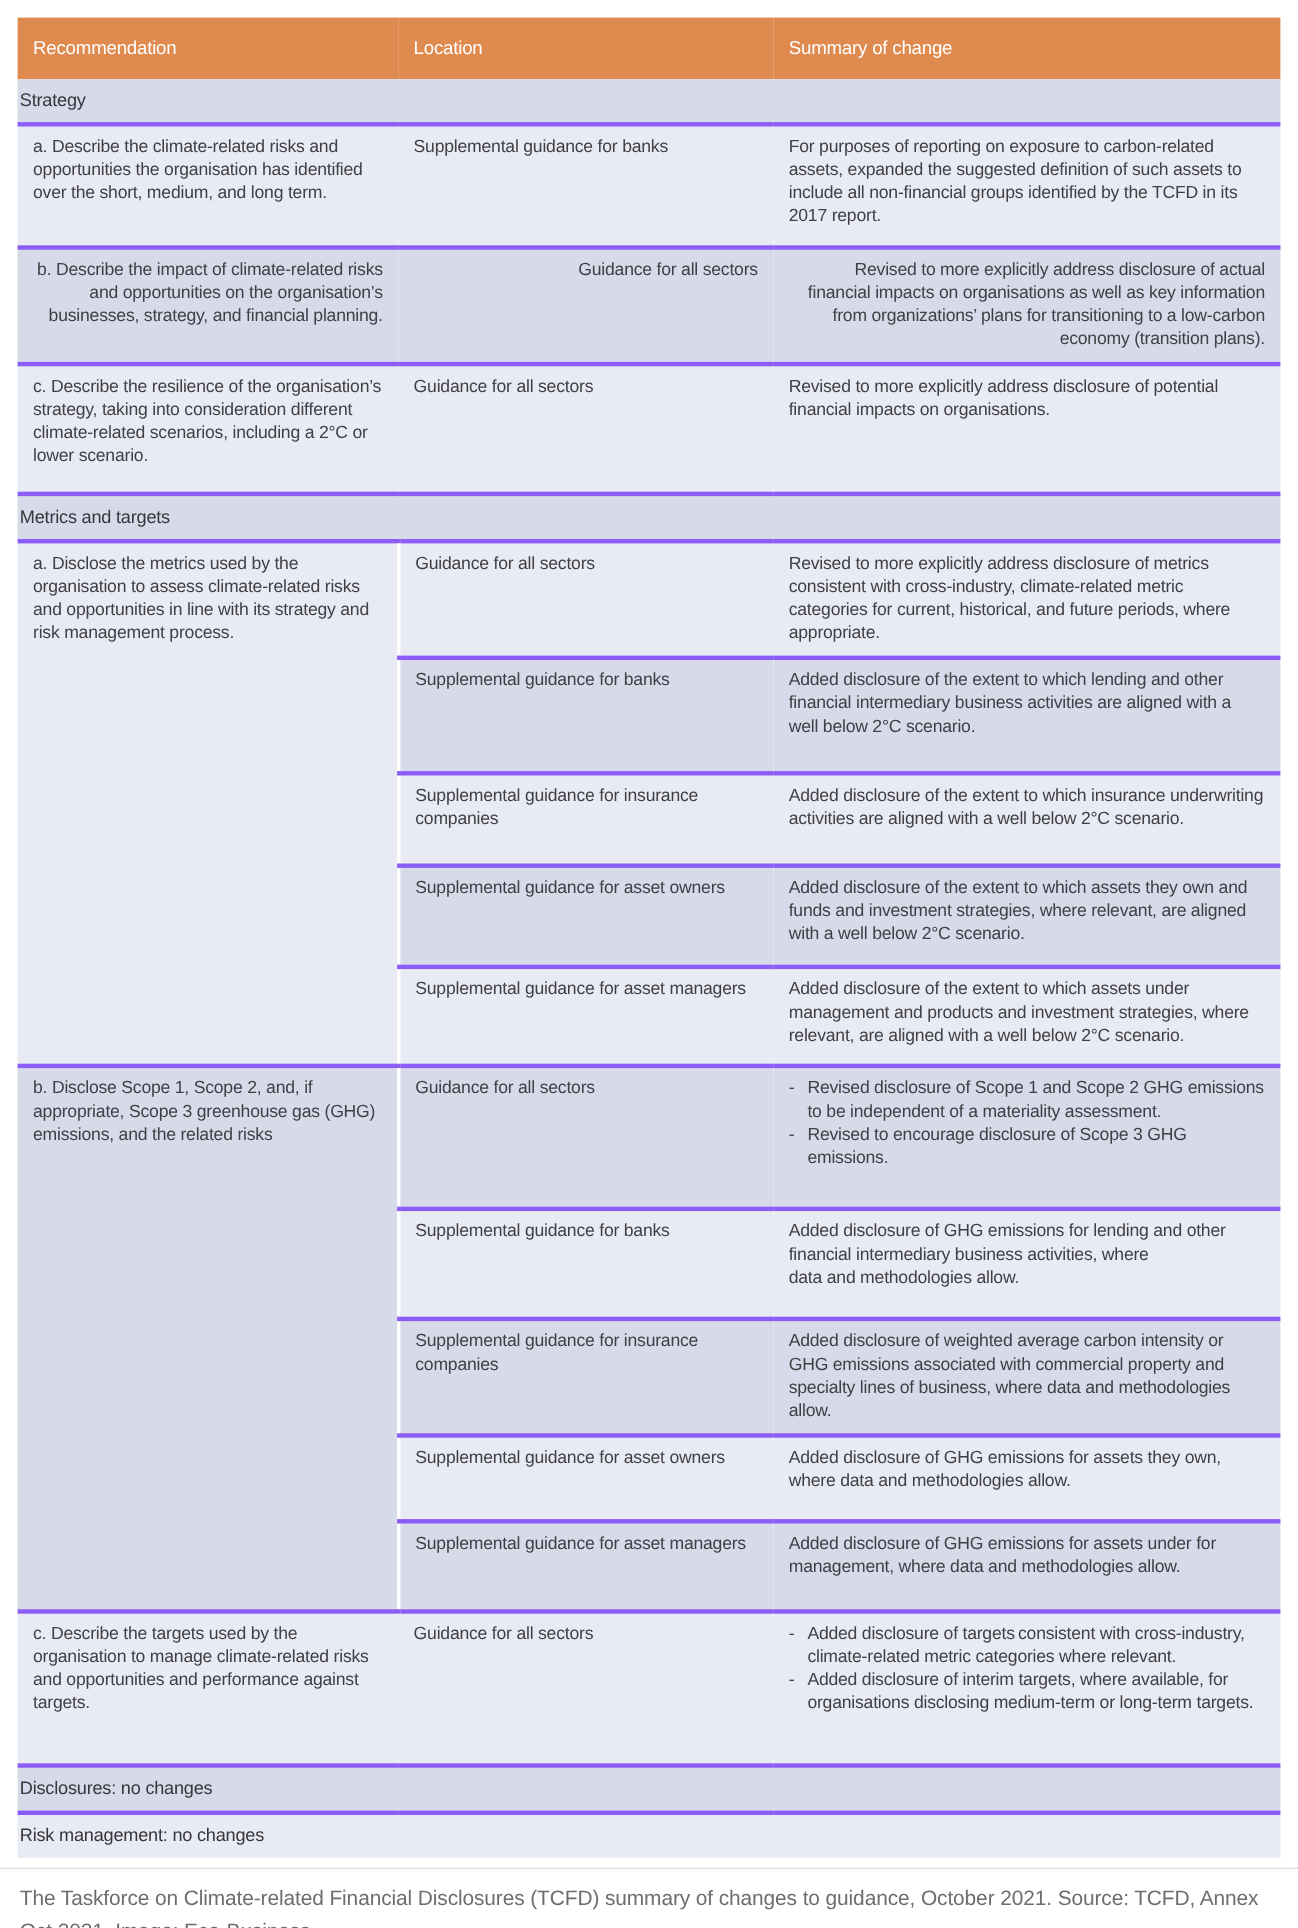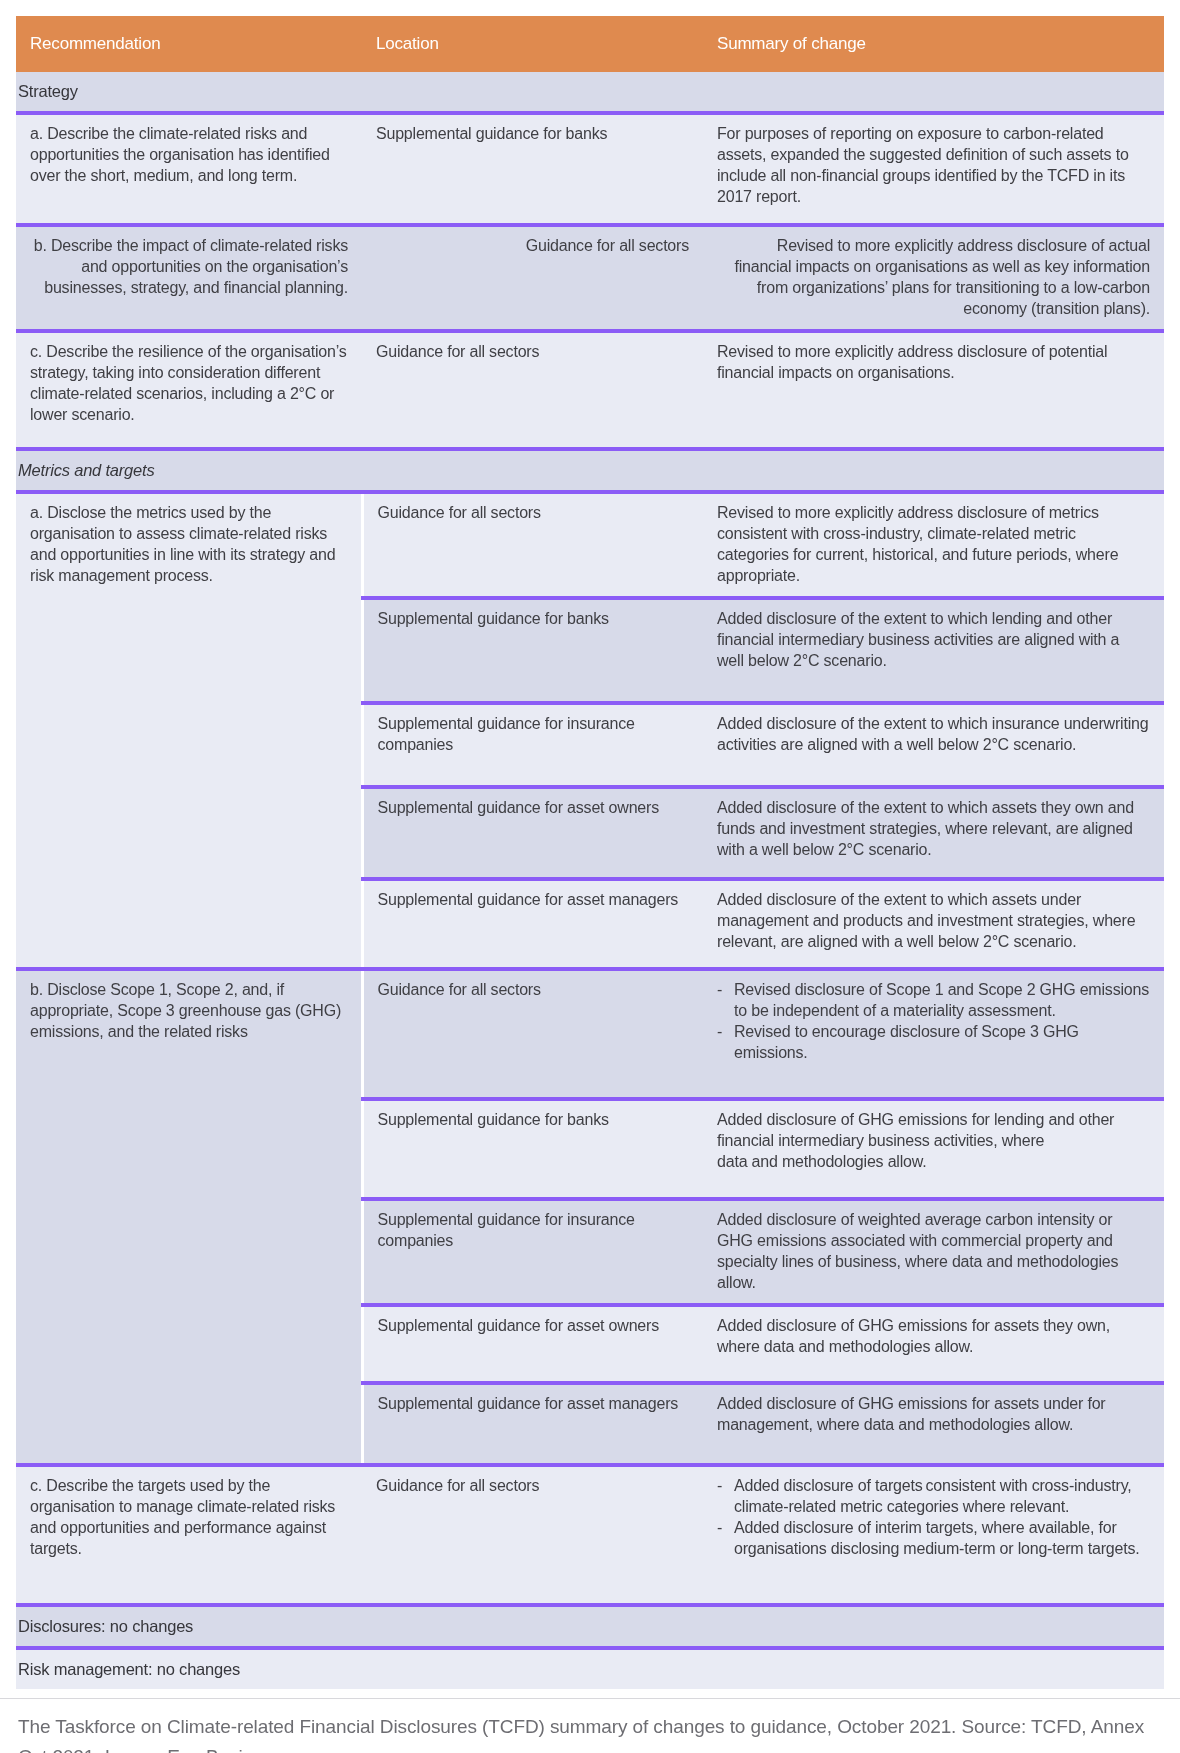--- a/index.html
+++ b/index.html
@@ -94,21 +94,21 @@
         <tr class="gap" style="height: 106px; text-align: right;">
           <td rowspan="1" class="shade-dark">b. Describe the impact of climate-related risks and opportunities on the organisation’s businesses, strategy, and financial planning.</td>
           <td class="shade-dark">Guidance for all sectors</td>
           <td class="summary-cell shade-dark">Revised to more explicitly address disclosure of actual financial impacts on organisations as well as key information from organizations’ plans for transitioning to a low-carbon economy (transition plans).</td>
         </tr>
         <tr class="gap" style="height: 118px;">
           <td rowspan="1" class="shade-light">c. Describe the resilience of the organisation’s strategy, taking into consideration different climate-related scenarios, including a 2°C or lower scenario.</td>
           <td class="shade-light">Guidance for all sectors</td>
           <td class="summary-cell shade-light">Revised to more explicitly address disclosure of potential financial impacts on organisations.</td>
         </tr>
-        <tr class="gap" style="height: 38px; font-style: italic;">
+        <tr class="gap" style="height: 38px;">
           <td colspan="3" class="section-cell shade-dark">Metrics and targets</td>
         </tr>
         <tr class="gap" style="height: 95px;">
           <td rowspan="5" class="shade-light">a. Disclose the metrics used by the organisation to assess climate-related risks and opportunities in line with its strategy and risk management process.</td>
           <td class="shade-light split">Guidance for all sectors</td>
           <td class="summary-cell shade-light">Revised to more explicitly address disclosure of metrics consistent with cross-industry, climate-related metric categories for current, historical, and future periods, where appropriate.</td>
         </tr>
         <tr class="gap" style="height: 105px;">
           <td class="shade-dark split">Supplemental guidance for banks</td>
           <td class="summary-cell shade-dark">Added disclosure of the extent to which lending and other financial intermediary business activities are aligned with a well below 2°C scenario.</td>

